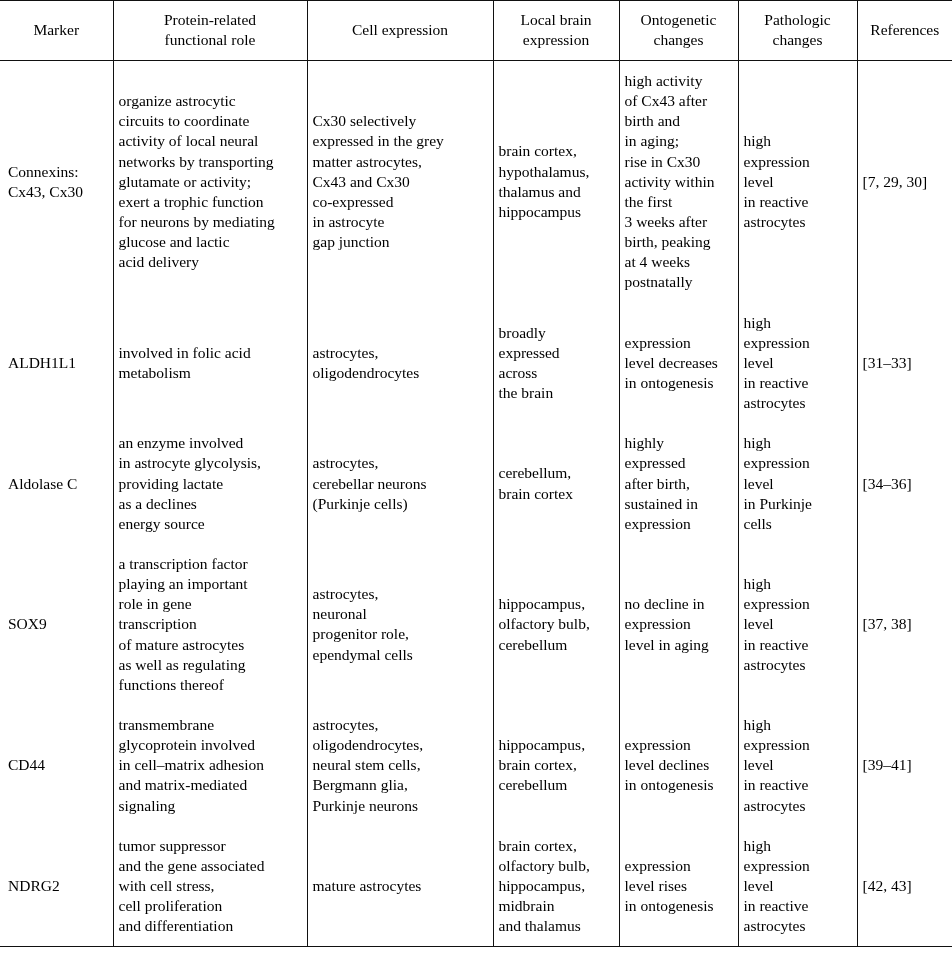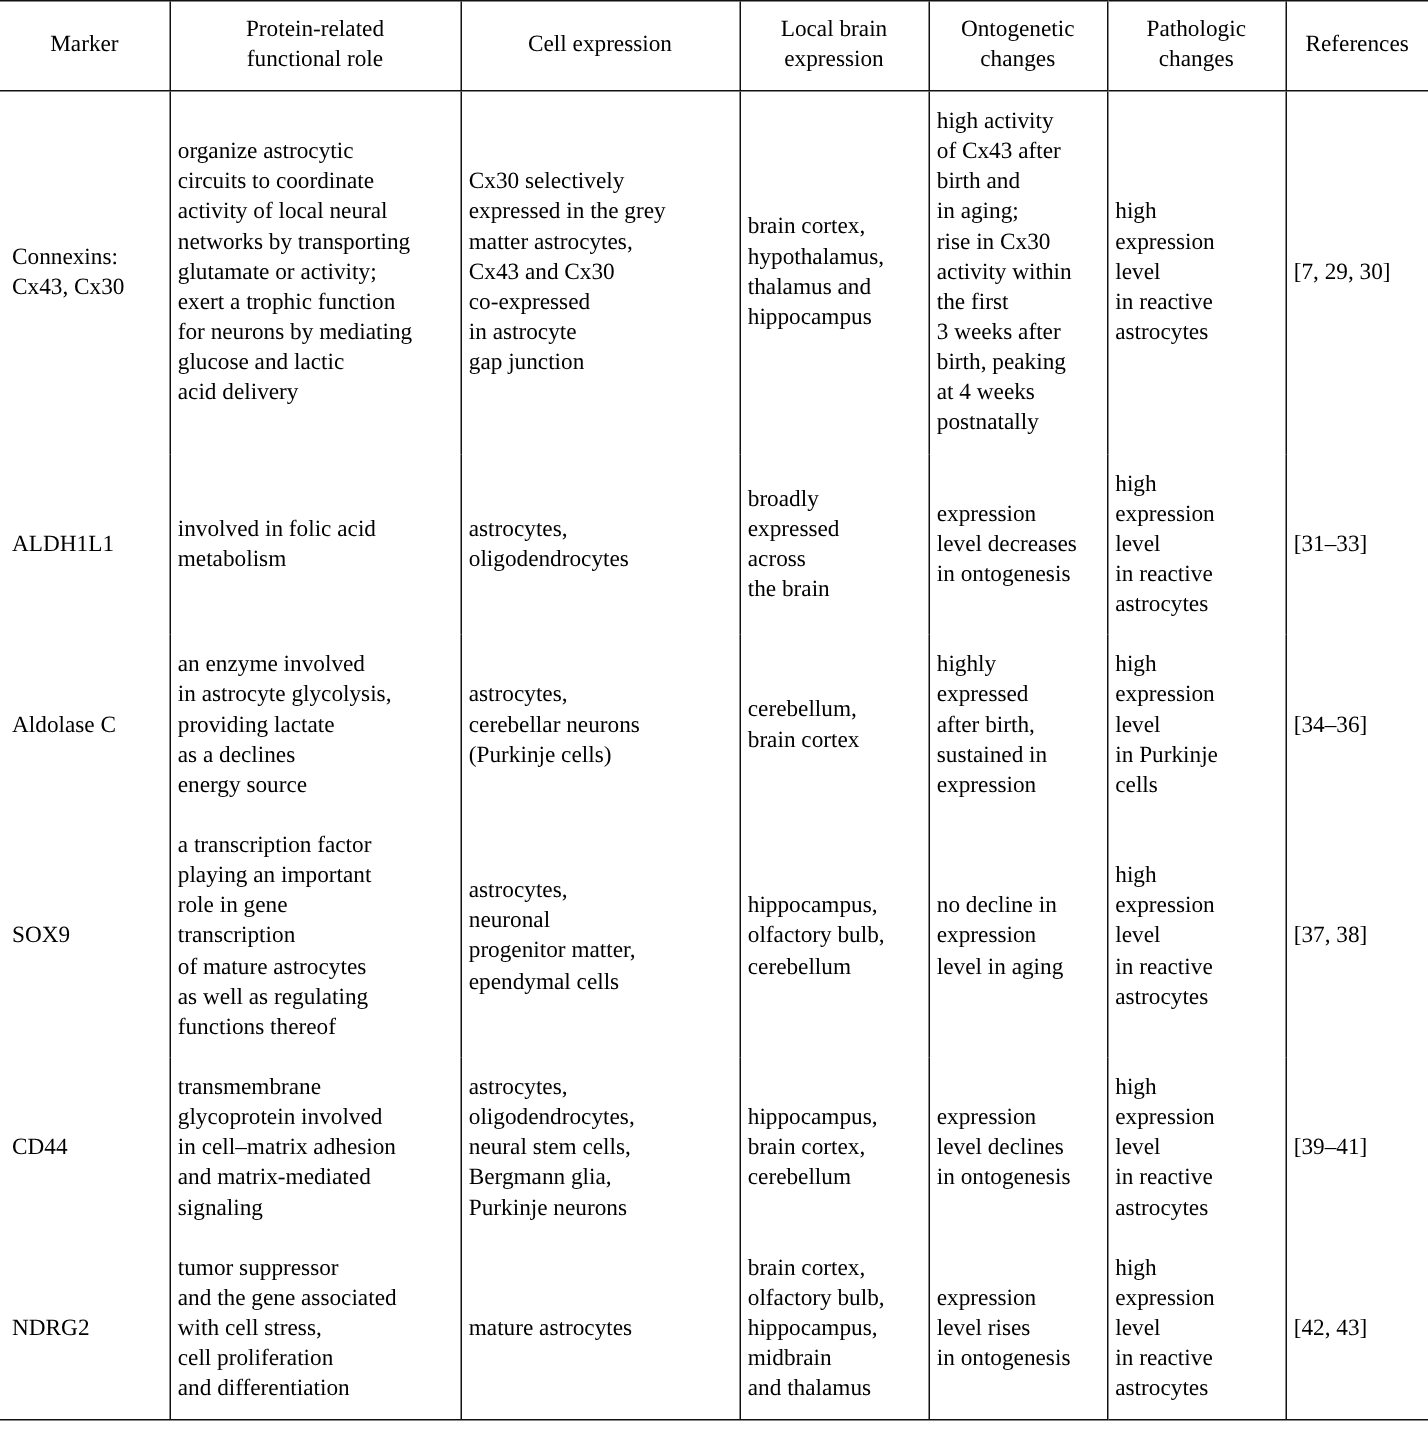--- a/index.html
+++ b/index.html
@@ -130,21 +130,21 @@
           <td><span class="cell-lines"><span>an enzyme involved</span><span>in astrocyte glycolysis,</span><span>providing lactate</span><span>as a declines</span><span>energy source</span></span></td>
           <td><span class="cell-lines"><span>astrocytes,</span><span>cerebellar neurons</span><span>(Purkinje cells)</span></span></td>
           <td><span class="cell-lines"><span>cerebellum,</span><span>brain cortex</span></span></td>
           <td><span class="cell-lines"><span>highly</span><span>expressed</span><span>after birth,</span><span>sustained in</span><span>expression</span></span></td>
           <td><span class="cell-lines"><span>high</span><span>expression</span><span>level</span><span>in Purkinje</span><span>cells</span></span></td>
           <td><span class="cell-lines"><span>[34–36]</span></span></td>
         </tr>
         <tr>
           <td class="marker-cell"><span class="cell-lines"><span>SOX9</span></span></td>
           <td><span class="cell-lines"><span>a transcription factor</span><span>playing an important</span><span>role in gene</span><span>transcription</span><span>of mature astrocytes</span><span>as well as regulating</span><span>functions thereof</span></span></td>
-          <td><span class="cell-lines"><span>astrocytes,</span><span>neuronal</span><span>progenitor matter,</span><span>ependymal cells</span></span></td>
+          <td><span class="cell-lines"><span>astrocytes,</span><span>neuronal</span><span>progenitor role,</span><span>ependymal cells</span></span></td>
           <td><span class="cell-lines"><span>hippocampus,</span><span>olfactory bulb,</span><span>cerebellum</span></span></td>
           <td><span class="cell-lines"><span>no decline in</span><span>expression</span><span>level in aging</span></span></td>
           <td><span class="cell-lines"><span>high</span><span>expression</span><span>level</span><span>in reactive</span><span>astrocytes</span></span></td>
           <td><span class="cell-lines"><span>[37, 38]</span></span></td>
         </tr>
         <tr>
           <td class="marker-cell"><span class="cell-lines"><span>CD44</span></span></td>
           <td><span class="cell-lines"><span>transmembrane</span><span>glycoprotein involved</span><span>in cell–matrix adhesion</span><span>and matrix-mediated</span><span>signaling</span></span></td>
           <td><span class="cell-lines"><span>astrocytes,</span><span>oligodendrocytes,</span><span>neural stem cells,</span><span>Bergmann glia,</span><span>Purkinje neurons</span></span></td>
           <td><span class="cell-lines"><span>hippocampus,</span><span>brain cortex,</span><span>cerebellum</span></span></td>

